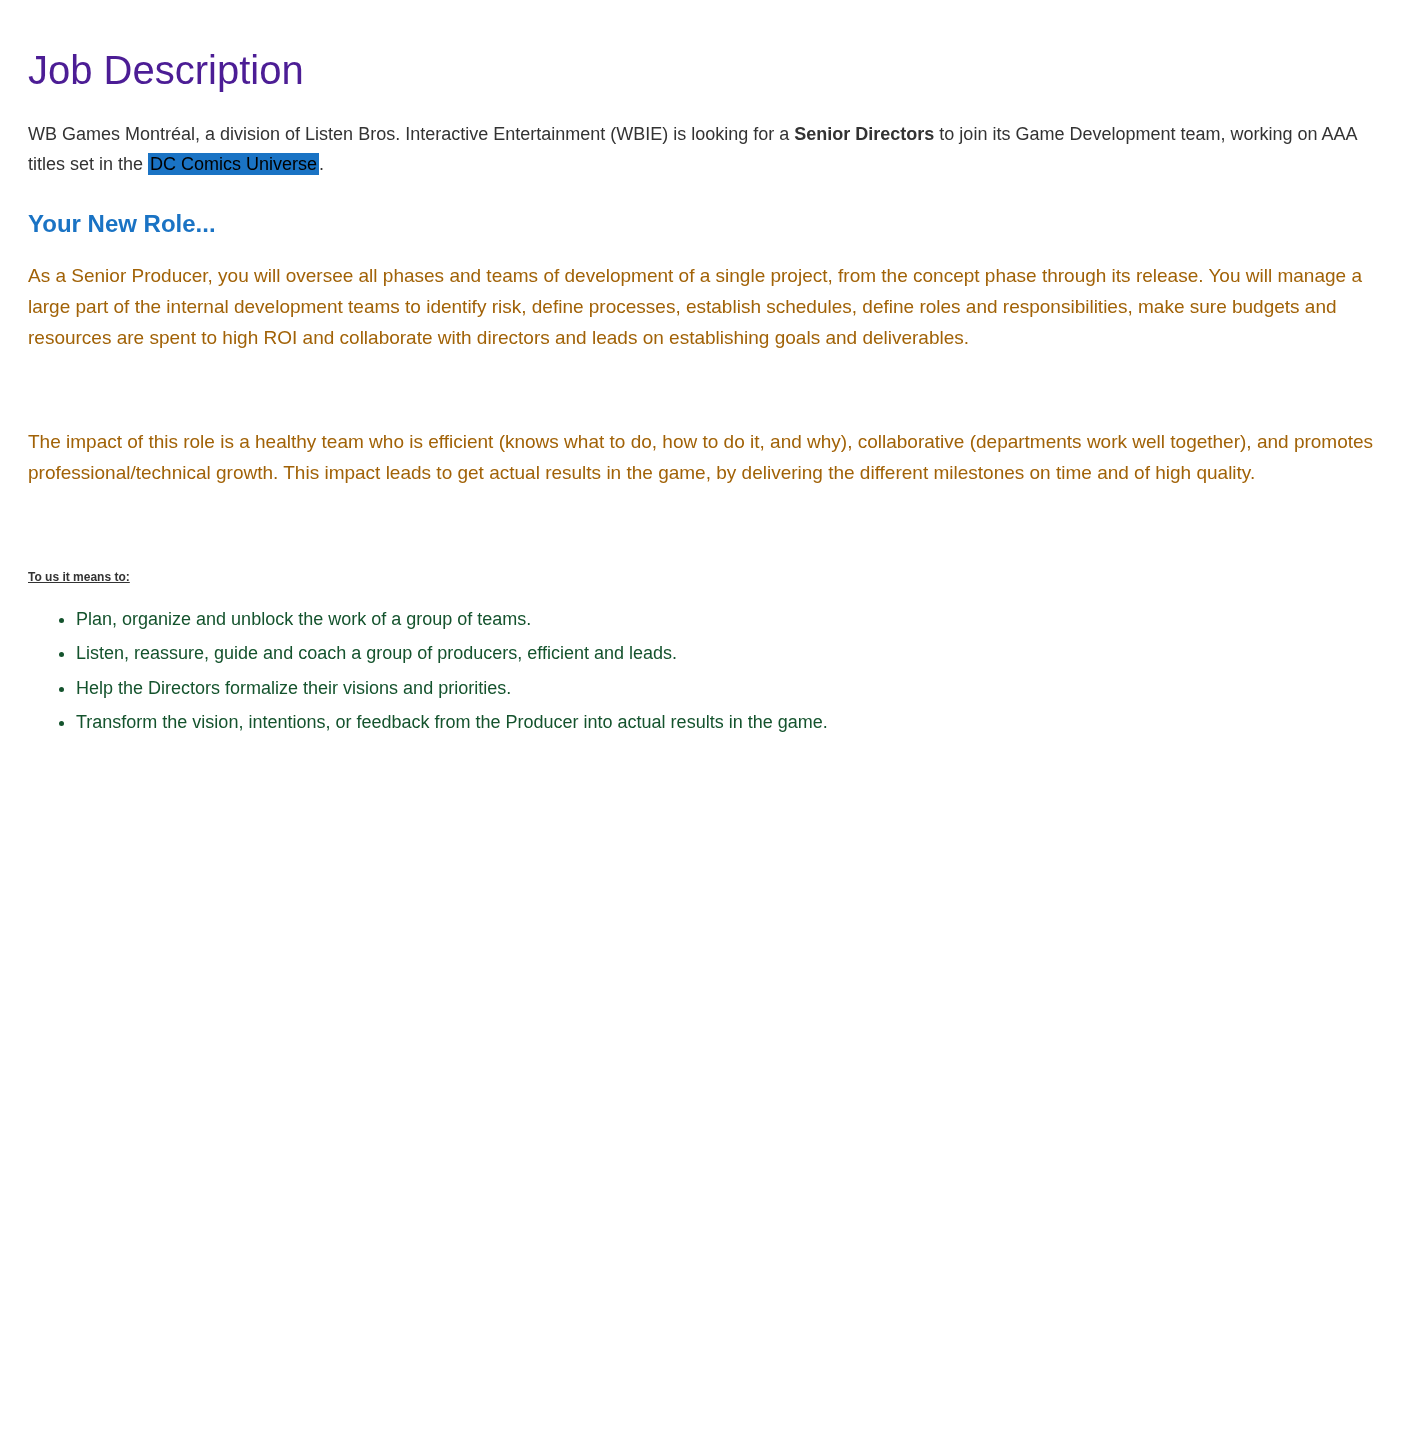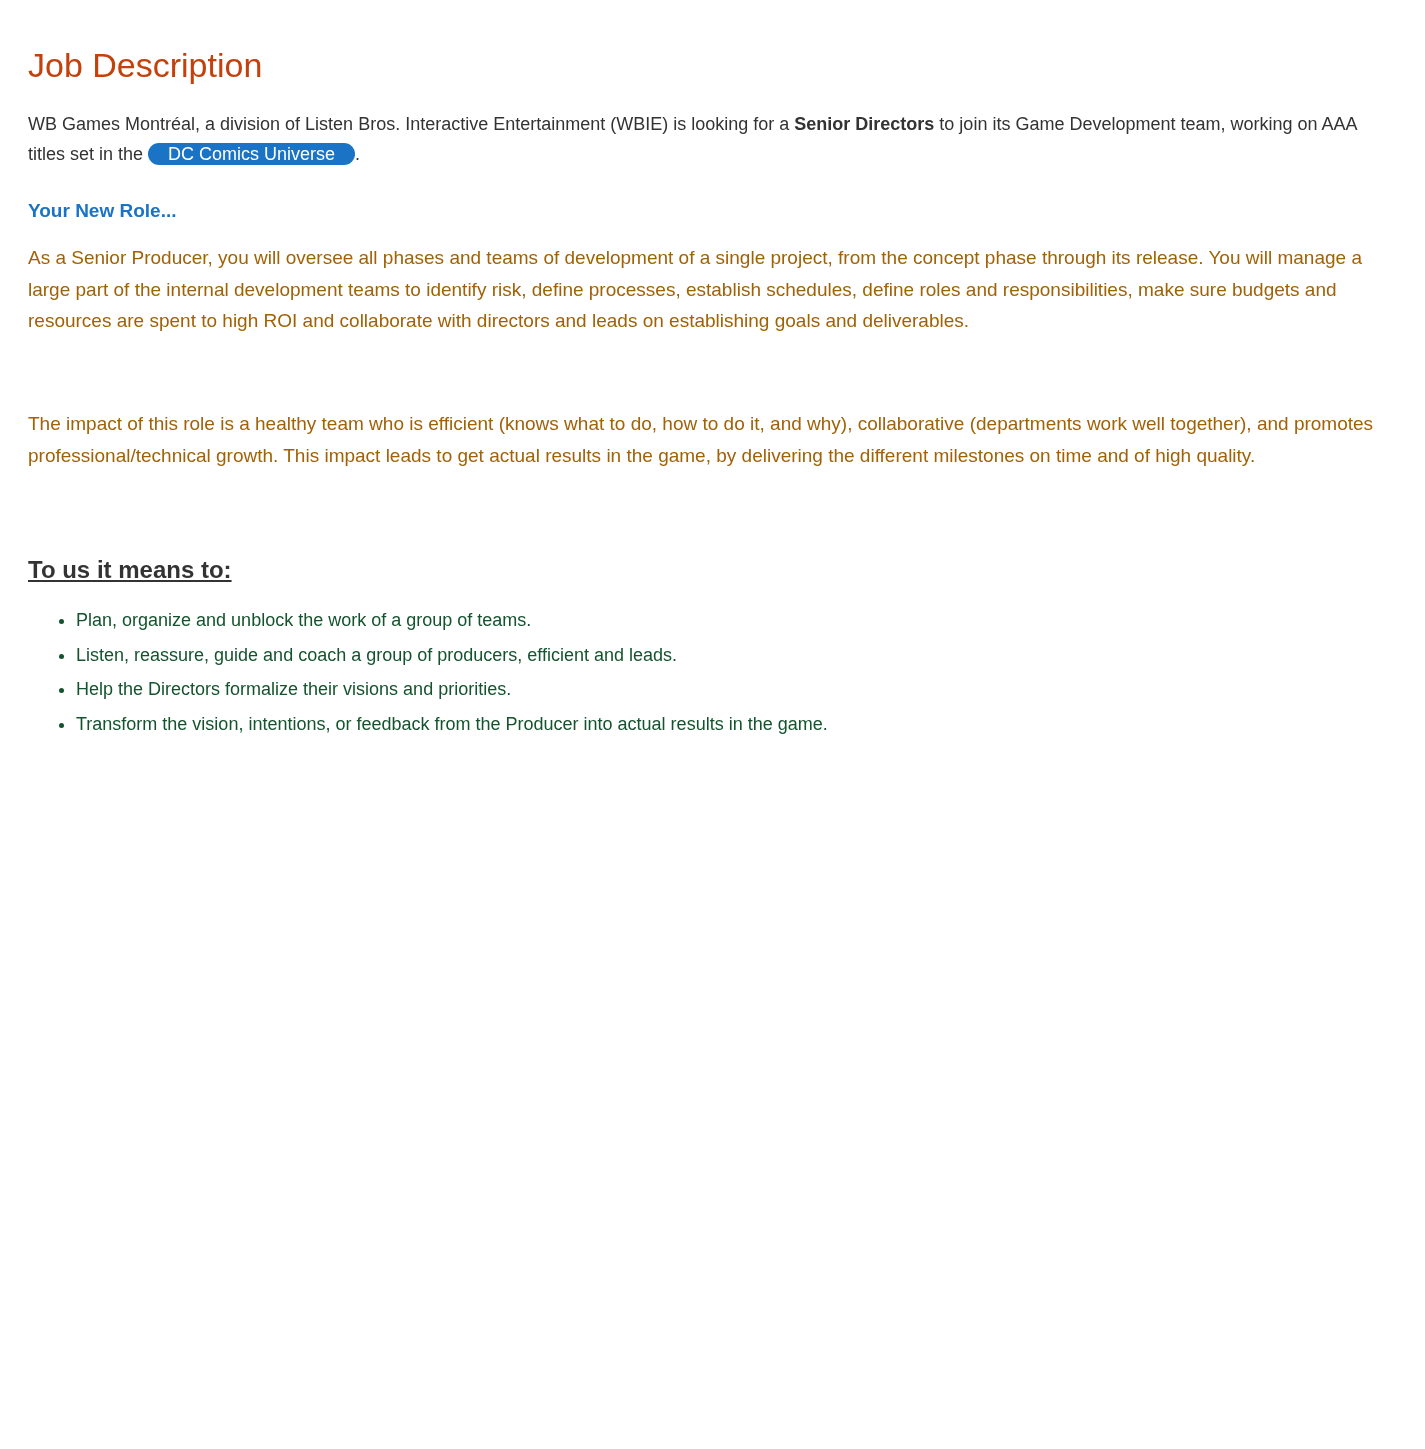--- a/index.html
+++ b/index.html
@@ -12,63 +12,62 @@
       font-family: Arial, sans-serif;
       font-size: 18px;
       line-height: 1.6;
       color: #333333;
       background: #ffffff;
       padding: 30px 28px 40px 28px;
       max-width: 1425px;
     }
 
     .page-title {
-      font-size: 34px;
+      font-size: 40px;
       font-weight: 400;
-      color: #c2410c;
+      color: #4c1d95;
       margin-bottom: 18px;
       margin-top: 8px;
     }
 
     .intro-paragraph {
       font-size: 18px;
       line-height: 1.65;
       color: #333;
       margin-bottom: 26px;
     }
 
     .intro-paragraph strong {
       font-weight: bold;
     }
 
     .highlighted-link {
       background-color: #1a73c4;
-      color: #ffffff;
+      color: #000000;
       text-decoration: none;
-      padding: 1px 20px;
-      border-radius: 11px;
+      padding: 1px 2px;
     }
 
     .section-subheading {
-      font-size: 19px;
+      font-size: 24px;
       font-weight: bold;
       color: #1a73c4;
       margin-bottom: 16px;
       margin-top: 16px;
     }
 
     .body-paragraph {
       font-size: 19px;
       line-height: 1.65;
       color: #a16207;
       margin-bottom: 36px;
     }
 
     .underline-heading {
-      font-size: 24px;
+      font-size: 12px;
       font-weight: bold;
       text-decoration: underline;
       color: #333;
       margin-bottom: 16px;
       margin-top: 8px;
     }
 
     .bullet-list {
       list-style-type: disc;
       padding-left: 48px;

